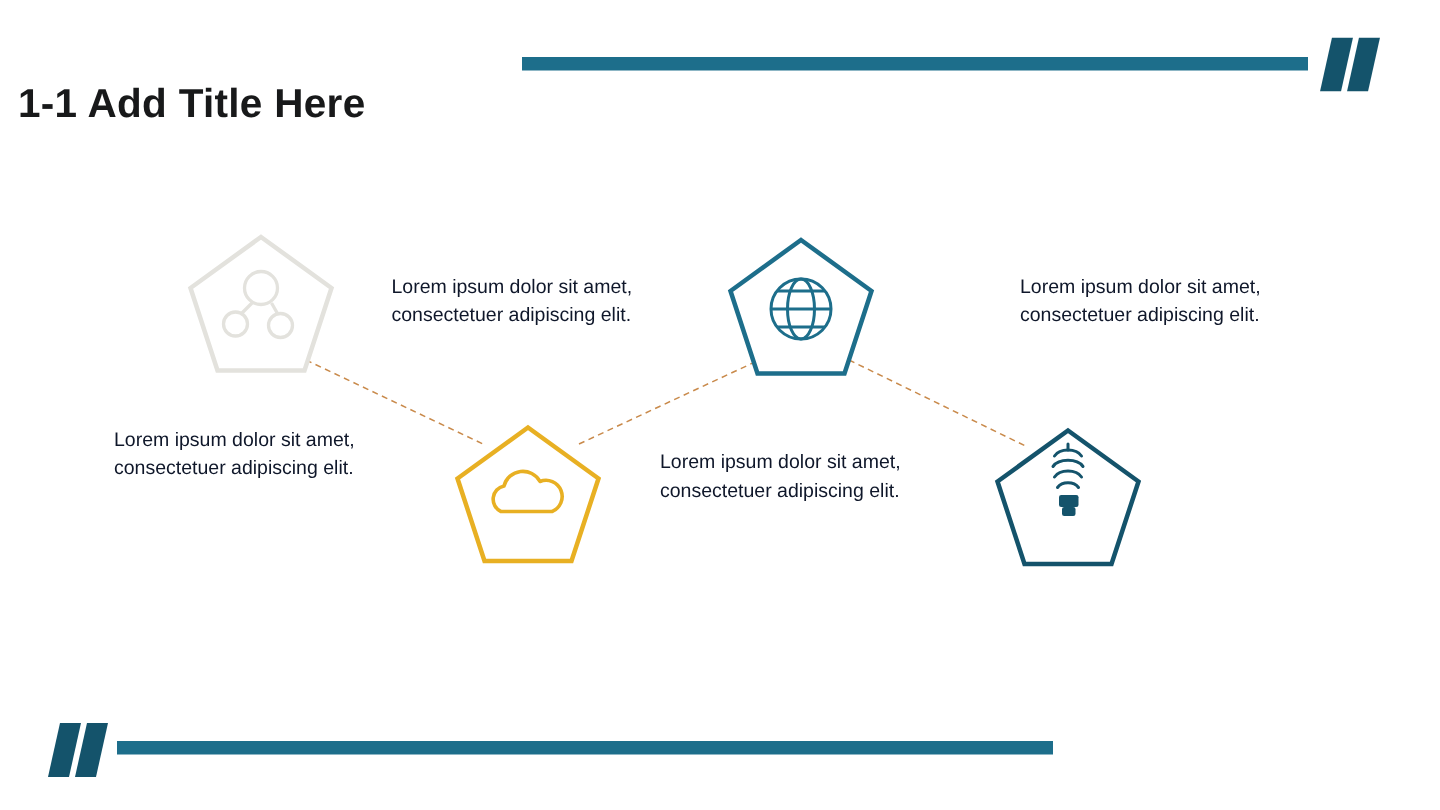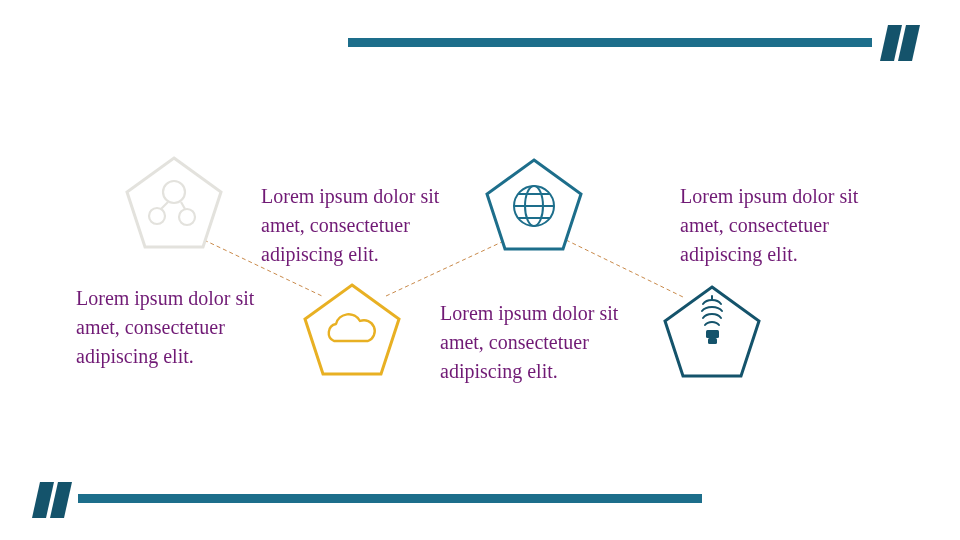--- a/index.html
+++ b/index.html
@@ -69,24 +69,23 @@
     left: 0;
     top: 0;
     width: 960px;
     height: 540px;
     pointer-events: none;
   }
 
   
   .caption {
     position: absolute;
-    font-size: 20px;
+    font-size: 13px;
     line-height: 1.45;
-    color: #701a75;
-    font-family: Liberation Serif, serif;
+    color: #0f172a;
   }
   .cap-1 { left: 76px;  top: 284px; width: 185px; }
   .cap-2 { left: 261px; top: 182px; width: 190px; }
   .cap-3 { left: 440px; top: 299px; width: 195px; }
   .cap-4 { left: 680px; top: 182px; width: 180px; }
 </style>
 </head>
 <body>
 
 <div id="slide">
@@ -97,20 +96,21 @@
   <svg class="corner-tr" viewBox="0 0 48 36">
     <polygon points="8,0 22,0 14,36 0,36" fill="#14536b"></polygon>
     <polygon points="26,0 40,0 32,36 18,36" fill="#14536b"></polygon>
   </svg>
 
   <svg class="corner-bl" viewBox="0 0 48 36">
     <polygon points="8,0 22,0 14,36 0,36" fill="#14536b"></polygon>
     <polygon points="26,0 40,0 32,36 18,36" fill="#14536b"></polygon>
   </svg>
 
+  <div class="title">1-1 Add Title Here</div>
 
   <svg class="diagram" viewBox="0 0 960 540">
 
     <g stroke="#c98a4b" stroke-width="1" stroke-dasharray="4 3" fill="none">
       <line x1="204" y1="240" x2="322" y2="296"></line>
       <line x1="386" y1="296" x2="504" y2="241"></line>
       <line x1="566" y1="240" x2="683" y2="297"></line>
     </g>
 
     <g>

